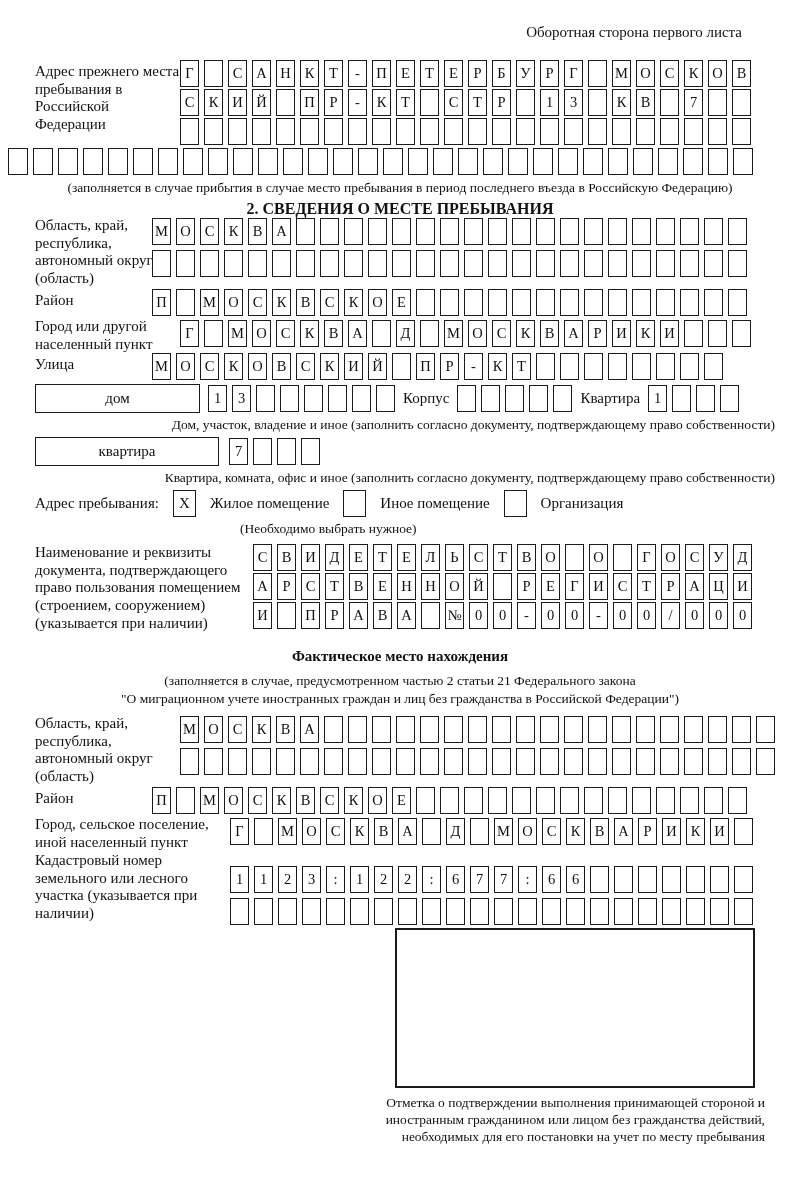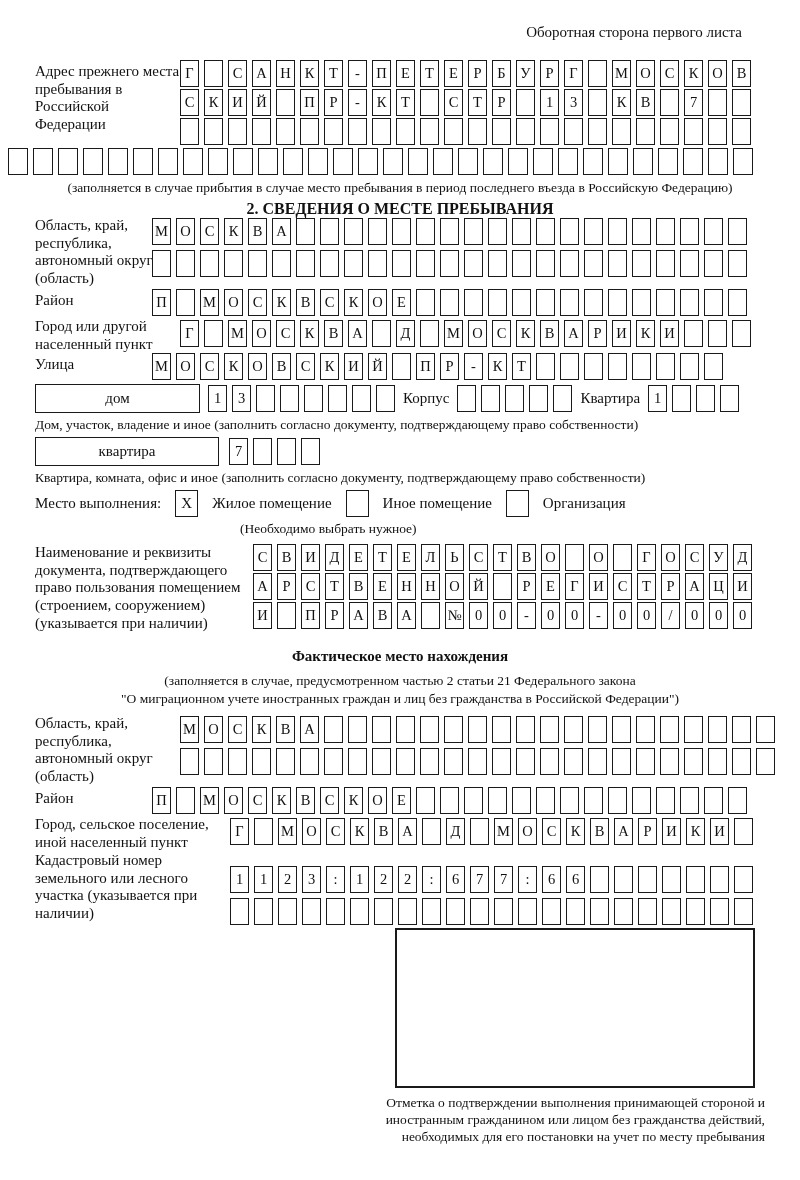--- a/index.html
+++ b/index.html
@@ -6,21 +6,21 @@
   .page{
     position:relative;
     width:800px;height:1180px;
     background:#ffffff;
     color:#111;
     font-family:"Liberation Serif","DejaVu Serif",serif;
     overflow:hidden;
   }
   .abs{position:absolute;}
   .label{font-size:15px;line-height:1.18;}
-  .note{font-size:13.5px;line-height:1.25;}
+  .note{font-size:13.5px;line-height:1.25;text-align:right;}
   .center{left:0;right:0;text-align:center;}
   .title{font-weight:bold;font-size:16px;}
   .subtitle{font-weight:bold;font-size:15px;}
   .cellrow{display:flex;gap:5px;}
   .rows{display:flex;flex-direction:column;}
   .cell{
     box-sizing:border-box;
     width:19px;height:27px;
     border:1.7px solid #1a1a1a;
     display:flex;align-items:center;justify-content:center;
@@ -355,21 +355,21 @@
     <div class="cellrow" style="align-self:center;">
         <div class="cell">7</div>
         <div class="cell"></div>
         <div class="cell"></div>
         <div class="cell"></div>
       </div>
   </div>
   <div class="abs note" style="left:35px;top:470px;width:740px;">Квартира, комната, офис и иное (заполнить согласно документу, подтверждающему право собственности)</div>
 
   <div class="abs inlinerow" style="left:35px;top:490px;gap:14px;">
-    <span class="inline-label">Место выполнения:</span>
+    <span class="inline-label">Адрес пребывания:</span>
     <div class="checkbox">X</div>
     <span class="inline-label">Жилое помещение</span>
     <div class="checkbox"></div>
     <span class="inline-label">Иное помещение</span>
     <div class="checkbox"></div>
     <span class="inline-label">Организация</span>
   </div>
   <div class="abs note" style="left:240px;top:521px;">(Необходимо выбрать нужное)</div>
 
   <div class="abs label" style="left:35px;top:544px;width:212px;">Наименование и реквизиты документа, подтверждающего право пользования помещением (строением, сооружением) (указывается при наличии)</div>

